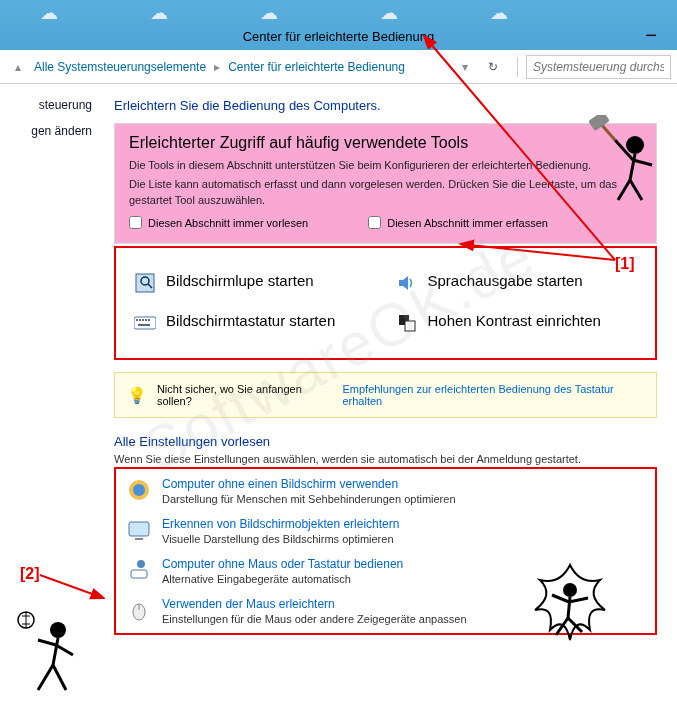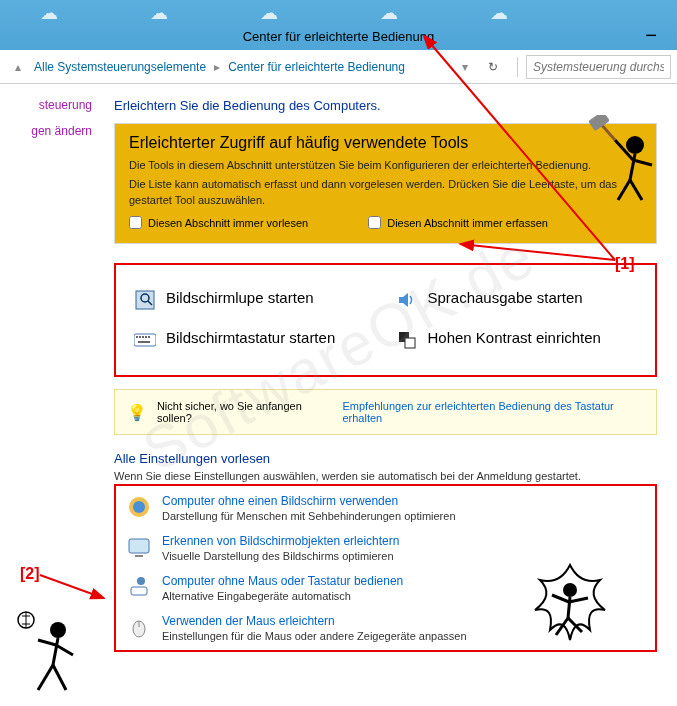--- a/index.html
+++ b/index.html
@@ -15,26 +15,26 @@
   .nav-arrow { width: 24px; height: 24px; display: inline-flex; align-items: center; justify-content: center; color: #888; }
   .breadcrumb-text { color: #0369a1; }
   .breadcrumb-sep { color: #888; margin: 0 4px; }
   .addressbar-spacer { flex: 1; }
   .refresh-btn { width: 24px; text-align: center; color: #555; margin-right: 4px; }
   .addr-sep { width: 1px; height: 20px; background: #ccc; margin: 0 4px; }
   .search-box { width: 145px; height: 24px; border: 1px solid #ccc; padding: 2px 6px; font-size: 12px; color: #999; font-style: italic; }
   
   .main { display: flex; height: calc(100% - 84px); }
   .sidebar { width: 100px; padding: 14px 8px 0 0; }
-  .sidebar a { display: block; color: #a21caf; font-size: 12px; text-decoration: none; margin-bottom: 12px; text-align: right; margin-left: 11px; }
+  .sidebar a { display: block; color: #0f172a; font-size: 12px; text-decoration: none; margin-bottom: 12px; text-align: right; margin-left: 11px; }
   
   .content { flex: 1; padding: 14px 20px 0 14px; overflow: hidden; }
   .section-header { color: #003399; font-size: 13px; margin-bottom: 10px; }
   
-  .panel-box { border: 1px solid #d8d8d8; background: #eab308; padding: 10px 14px 14px; margin-bottom: 19px; }
+  .panel-box { border: 1px solid #d8d8d8; background: #f9a8d4; padding: 10px 14px 14px; margin-bottom: 2px; }
   .panel-title { font-size: 16px; color: #000; margin-bottom: 6px; }
   .panel-desc { font-size: 11px; color: #222; margin-bottom: 4px; line-height: 1.4; }
   .checkbox-row { display: flex; gap: 60px; margin-top: 8px; }
   .checkbox-item { display: flex; align-items: center; gap: 6px; font-size: 11px; }
   .checkbox-item input { width: 13px; height: 13px; }
   
   .tools-grid { background: #fff; padding: 24px 18px; display: grid; grid-template-columns: 1fr 1fr; gap: 18px 20px; border: 2px solid #e60000; margin-bottom: 12px; }
   .tool-item { display: flex; align-items: flex-start; gap: 10px; font-size: 15px; color: #000; cursor: pointer; }
   .tool-icon { width: 22px; height: 22px; flex-shrink: 0; display: flex; align-items: center; justify-content: center; }
   

